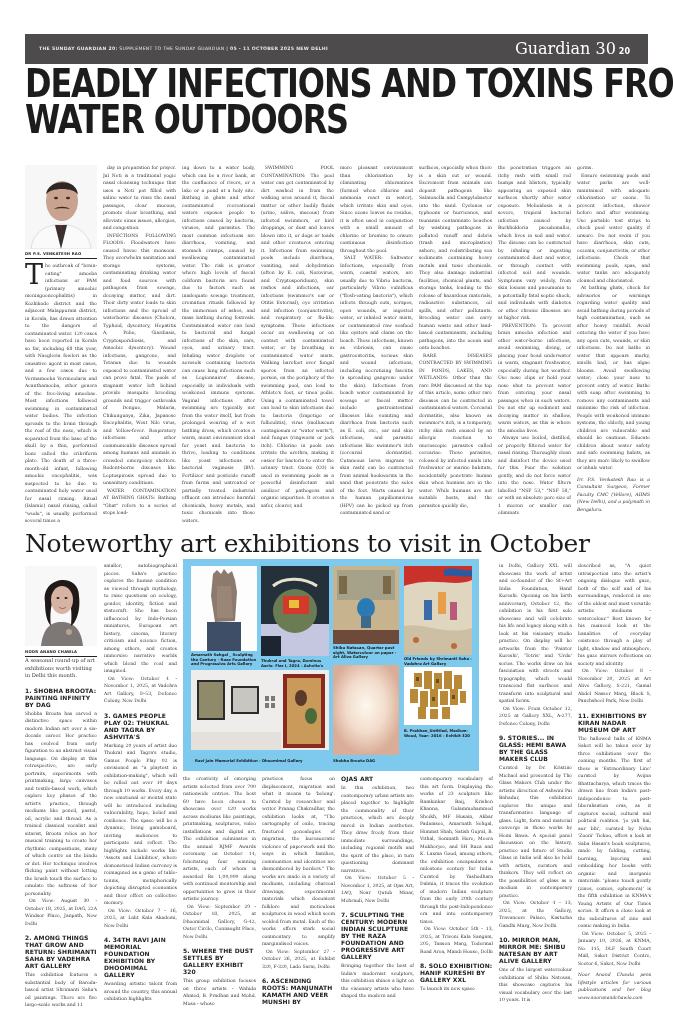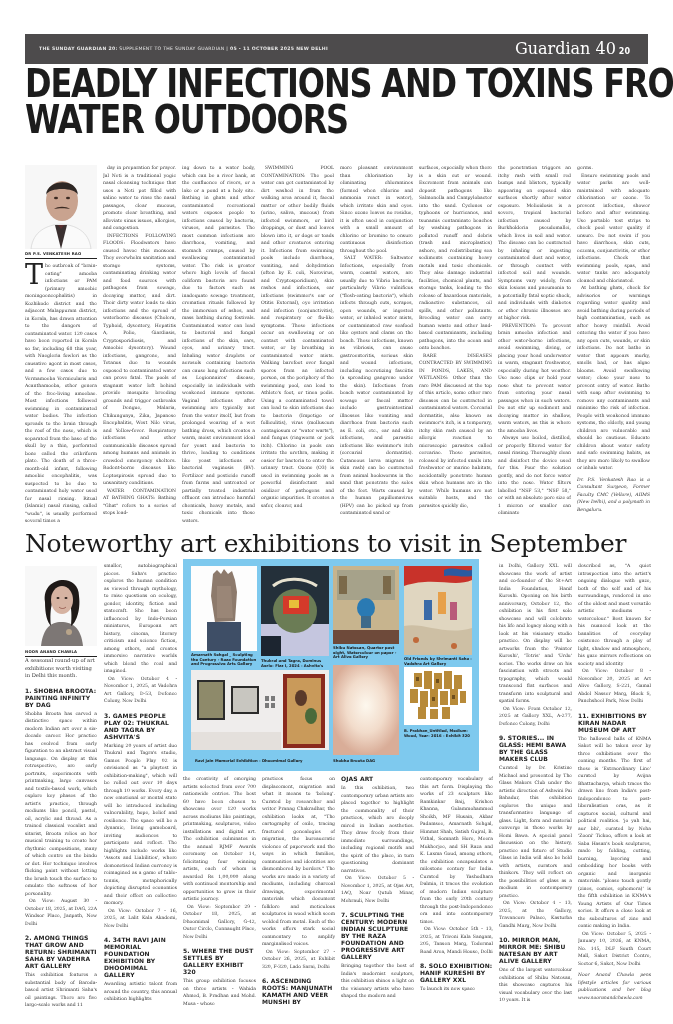--- a/index.html
+++ b/index.html
@@ -24,21 +24,21 @@
   .section-title{position:absolute;left:25px;top:529px;font-family:"DejaVu Serif",serif;font-size:25px;color:#1c1c1c;letter-spacing:-.3px;white-space:nowrap}
   .collage{position:absolute;left:183px;top:559px;width:296px;height:212px;background:#7ec9ee}
   .tile{position:absolute;overflow:hidden}
   .cap{position:absolute;font-family:"DejaVu Sans",sans-serif;font-weight:bold;font-size:3.8px;line-height:4.5px;color:#1a1a1a;text-align:left}
 </style>
 </head>
 <body>
 
 <div class="masthead">
   <div class="kicker"><b>THE SUNDAY GUARDIAN 20:</b><span> SUPPLEMENT TO THE SUNDAY GUARDIAN | </span><b>05 - 11 OCTOBER 2025 NEW DELHI</b></div>
-  <div class="brand"><span>Guardian 40</span><small>20</small></div>
+  <div class="brand"><span>Guardian 30</span><small>20</small></div>
 </div>
 
 <div class="headline">
   <div>DEADLY INFECTIONS AND TOXINS FROM</div>
   <div>WATER OUTDOORS</div>
 </div>
 
 <div class="author-photo" style="left:25px;top:165px;width:72px;height:84px;background:#f6f6f6">
   <svg width="72" height="84" viewBox="0 0 72 84">
     <rect width="72" height="84" fill="#f7f7f7"></rect>
@@ -82,21 +82,21 @@
   <p>PREVENTION: To prevent brain amoeba infection and other water-borne infections, avoid swimming, diving, or placing your head underwater in warm, stagnant freshwater, especially during hot weather. Use nose clips or hold your nose shut to prevent water from entering your nasal passages when in such waters. Do not stir up sediment and decaying matter in shallow, warm waters, as this is where the amoeba lives.</p>
   <p>Always use boiled, distilled, or properly filtered water for nasal rinsing. Thoroughly clean and disinfect the device used for this. Pour the solution gently, and do not force water into the nose. Water filters labelled "NSF 53," "NSF 58," or with an absolute pore size of 1 micron or smaller can eliminate</p>
 </div>
 <div class="col" style="left:577px;top:164px;width:73px;height:358px">
   <p class="noind">germs.</p>
   <p>Ensure swimming pools and water parks are well-maintained with adequate chlorination or ozone. To prevent infection, shower before and after swimming. Use portable test strips to check pool water quality if unsure. Do not swim if you have diarrhoea, skin cuts, eczema, conjunctivitis, or other infections. Check that swimming pools, spas, and water tanks are adequately cleaned and chlorinated.</p>
   <p>At bathing ghats, check for advisories or warnings regarding water quality and avoid bathing during periods of high contamination, such as after heavy rainfall. Avoid entering the water if you have any open cuts, wounds, or skin infections. Do not bathe in water that appears murky, smells bad, or has algae blooms. Avoid swallowing water; close your nose to prevent entry of water. Bathe with soap after swimming to remove any contaminants and minimise the risk of infection. People with weakened immune systems, the elderly, and young children are vulnerable and should be cautious. Educate children about water safety and safe swimming habits, as they are more likely to swallow or inhale water.</p>
   <p class="bio noind">Dr. P.S. Venkatesh Rao is a Consultant Surgeon, Former Faculty CMC (Vellore), AIIMS (New Delhi), and a polymath in Bengaluru.</p>
 </div>
 
-<div class="section-title">Noteworthy art exhibitions to visit in September</div>
+<div class="section-title">Noteworthy art exhibitions to visit in October</div>
 
 <div class="author-photo" style="left:25px;top:566px;width:72px;height:80px;background:#f8f8f8">
   <svg width="72" height="80" viewBox="0 0 72 80">
     <rect width="72" height="80" fill="#f8f8f8"></rect>
     <path d="M16 80 C18 62 26 56 36 56 C48 56 56 62 58 80 Z" fill="#7d7775"></path>
     <path d="M20 36 C16 10 54 6 54 30 C56 46 50 58 46 60 C48 40 44 28 36 26 C28 28 24 42 26 60 C22 56 20 48 20 36 Z" fill="#1f1a18"></path>
     <ellipse cx="37" cy="34" rx="11" ry="14" fill="#d6b3a2"></ellipse>
     <ellipse cx="33" cy="32" rx="1.5" ry="1" fill="#2a1f1a"></ellipse>
     <ellipse cx="41" cy="32" rx="1.5" ry="1" fill="#2a1f1a"></ellipse>
     <path d="M34 41 C36 43 39 43 41 41" stroke="#8a4a40" stroke-width=".8" fill="none"></path>

